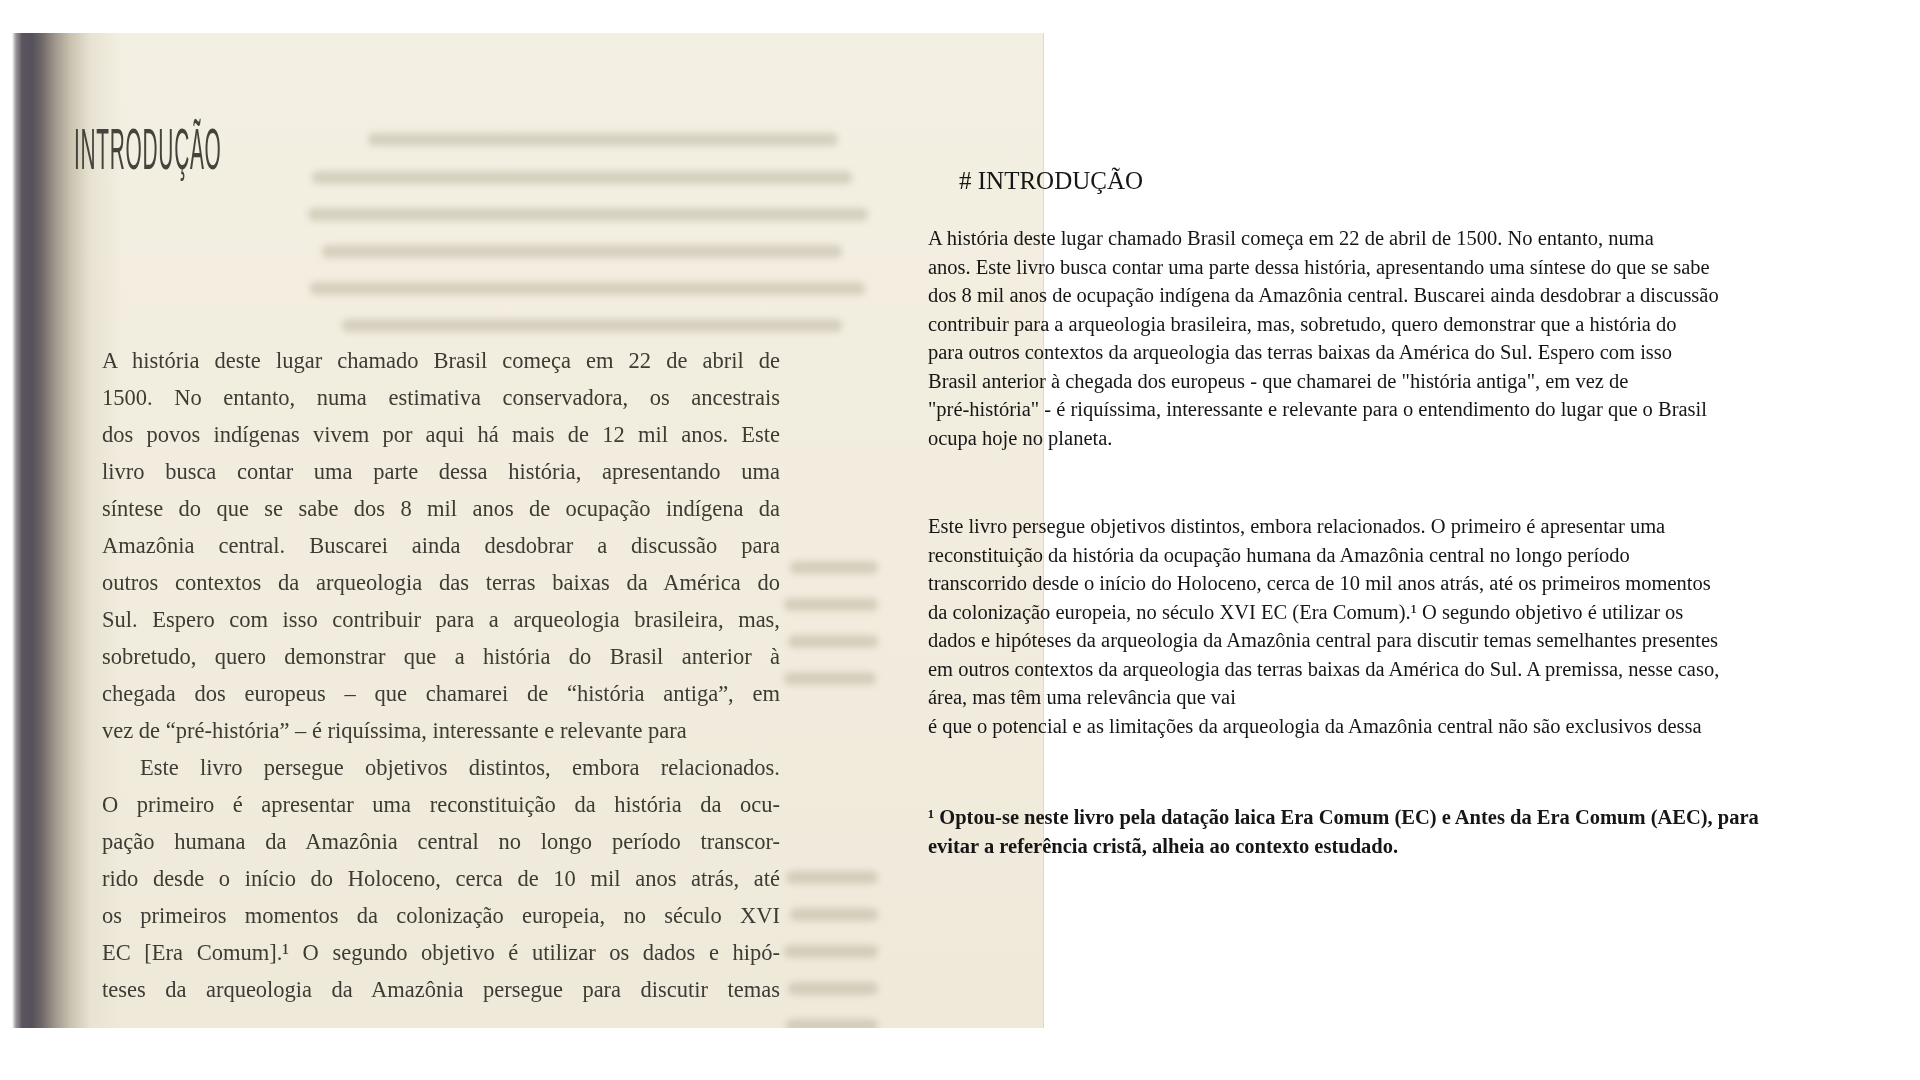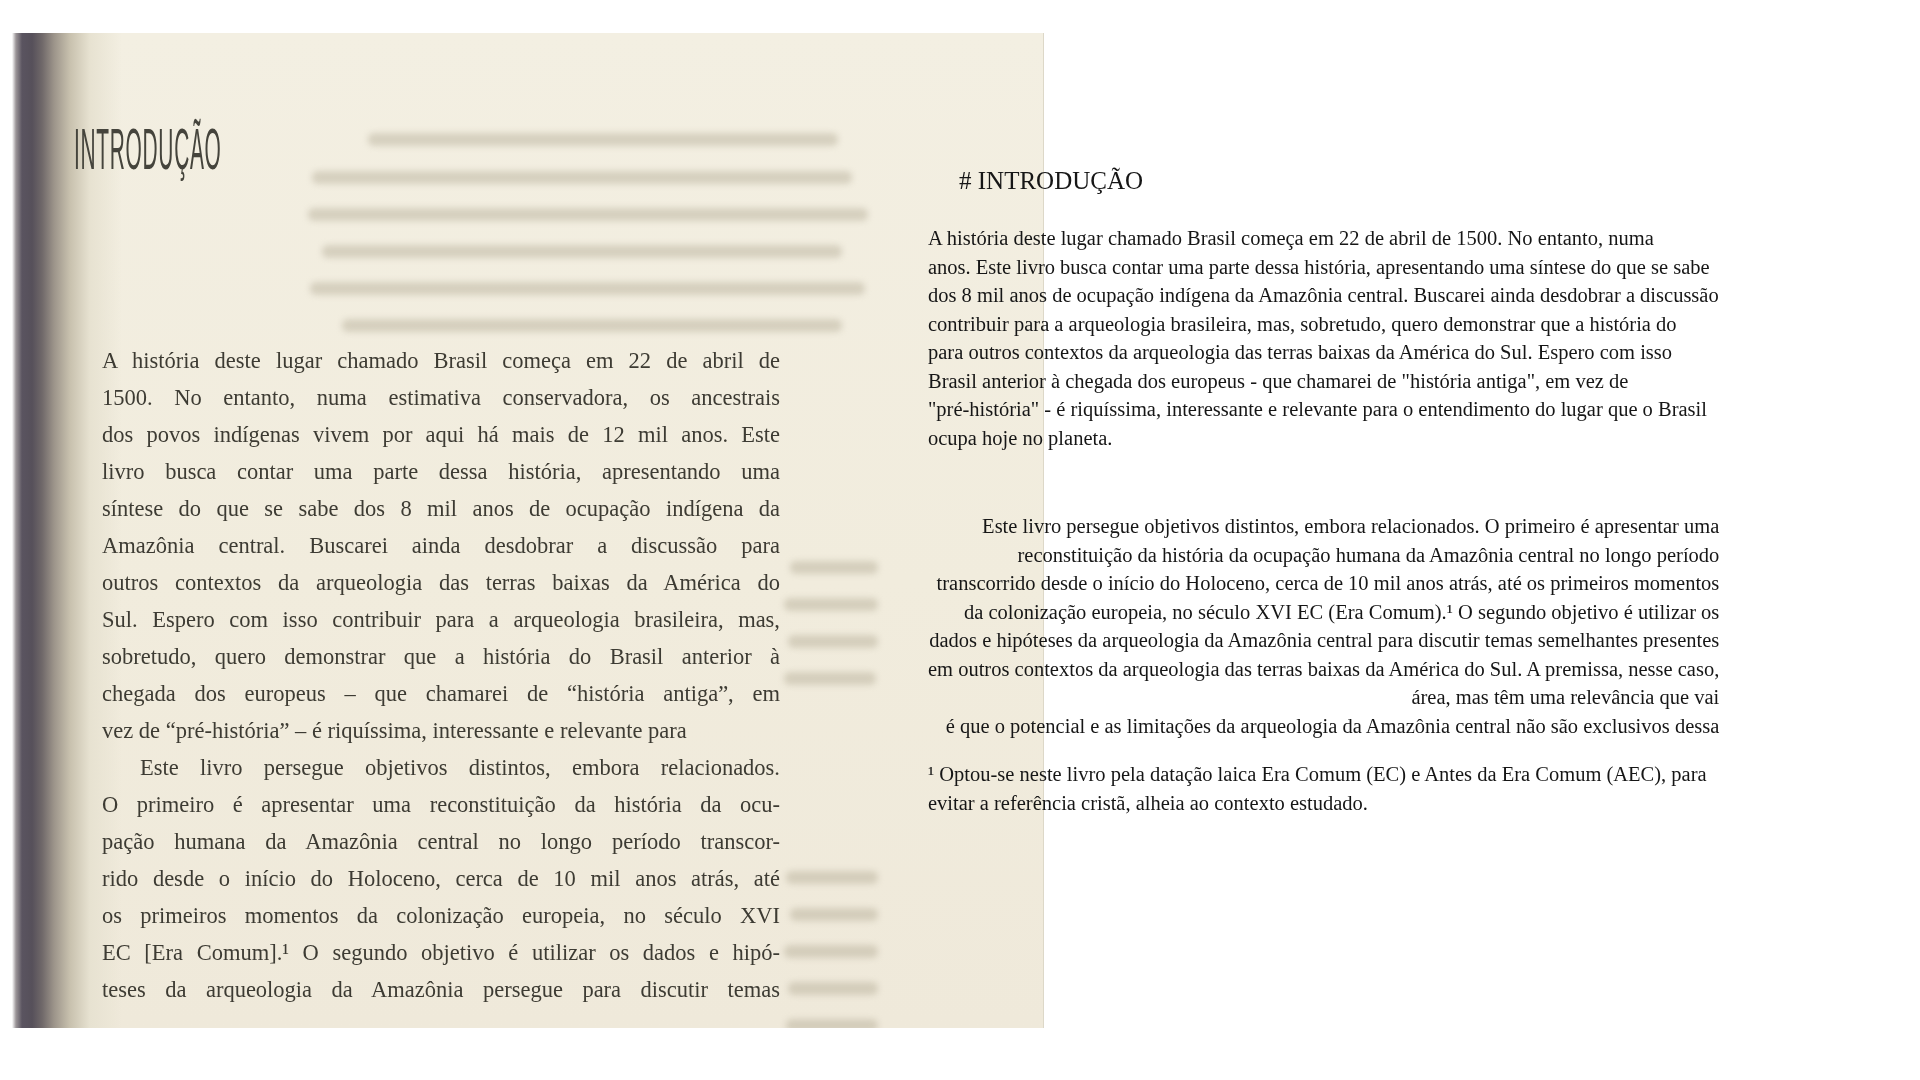--- a/index.html
+++ b/index.html
@@ -42,22 +42,22 @@
     background:rgba(168,161,136,0.38); filter:blur(3px);
   }
 
   
   .transcript { position:absolute; left:928px; top:0; width:980px; color:#161616; }
   .t-heading {
     position:absolute; left:0; top:167px; font-size:25px; white-space:nowrap;margin-left:31px;
   }
   .t-block { position:absolute; left:0; }
   .t-para1 { top:224px; }
-  .t-para2 { top:512px;text-align:right; }
-  .t-footnote { top:760px; }
+  .t-para2 { top:512px; }
+  .t-footnote { top:803px;font-weight:bold; }
   .t-block div { height:28.5px; line-height:28.5px; font-size:20.5px; white-space:nowrap; }
 </style>
 </head>
 <body>
 
 <div class="scan-page">
   <div class="spine"></div>
 
   <div>
     <div class="ghost-line" style="left:356px; top:100px; width:470px;"></div>

